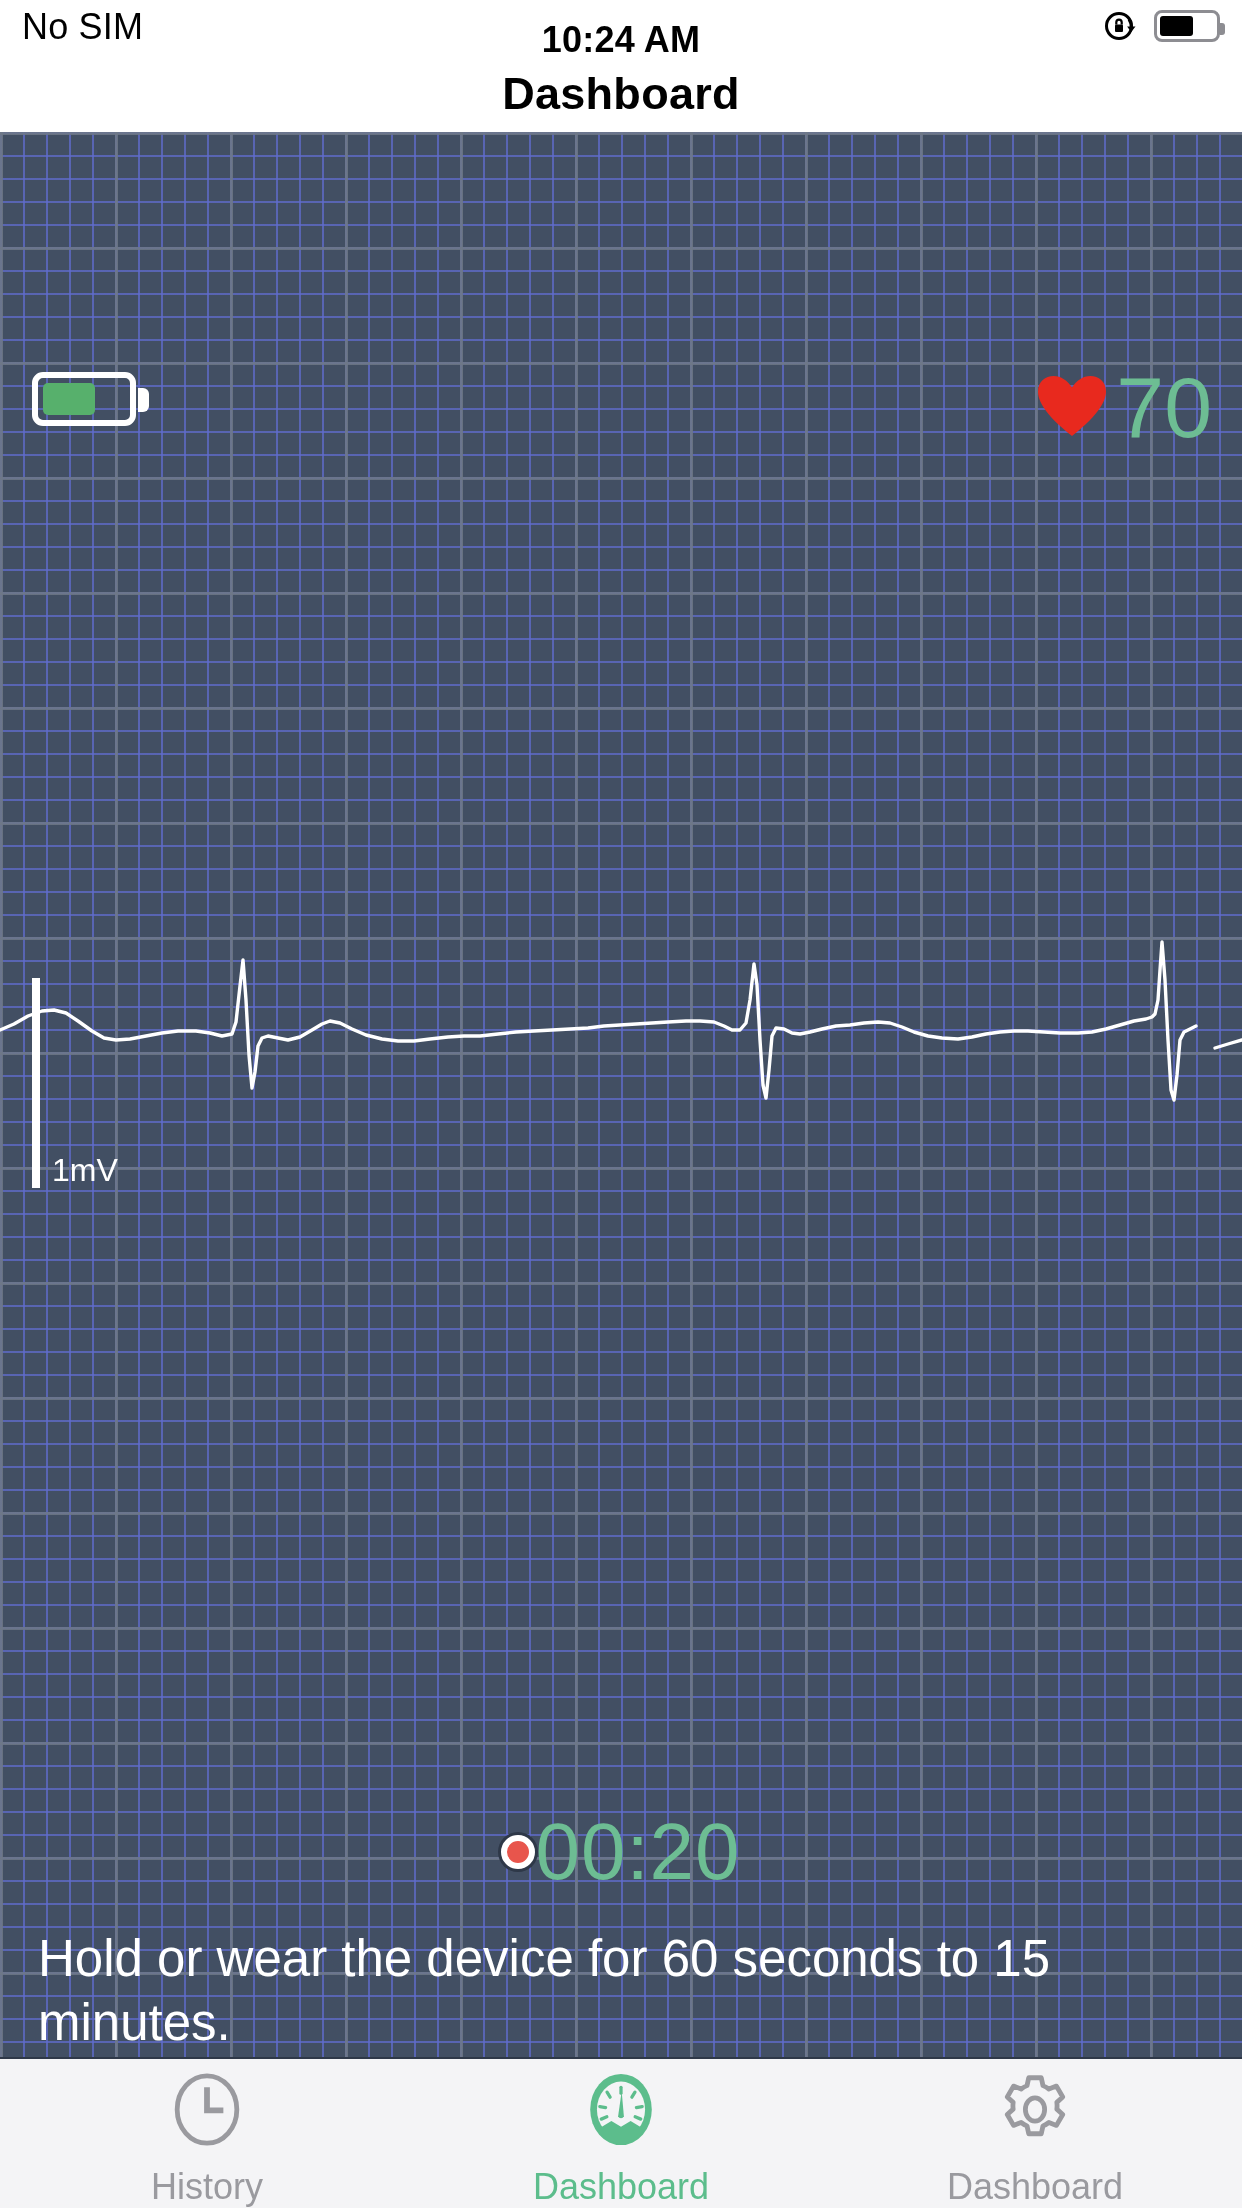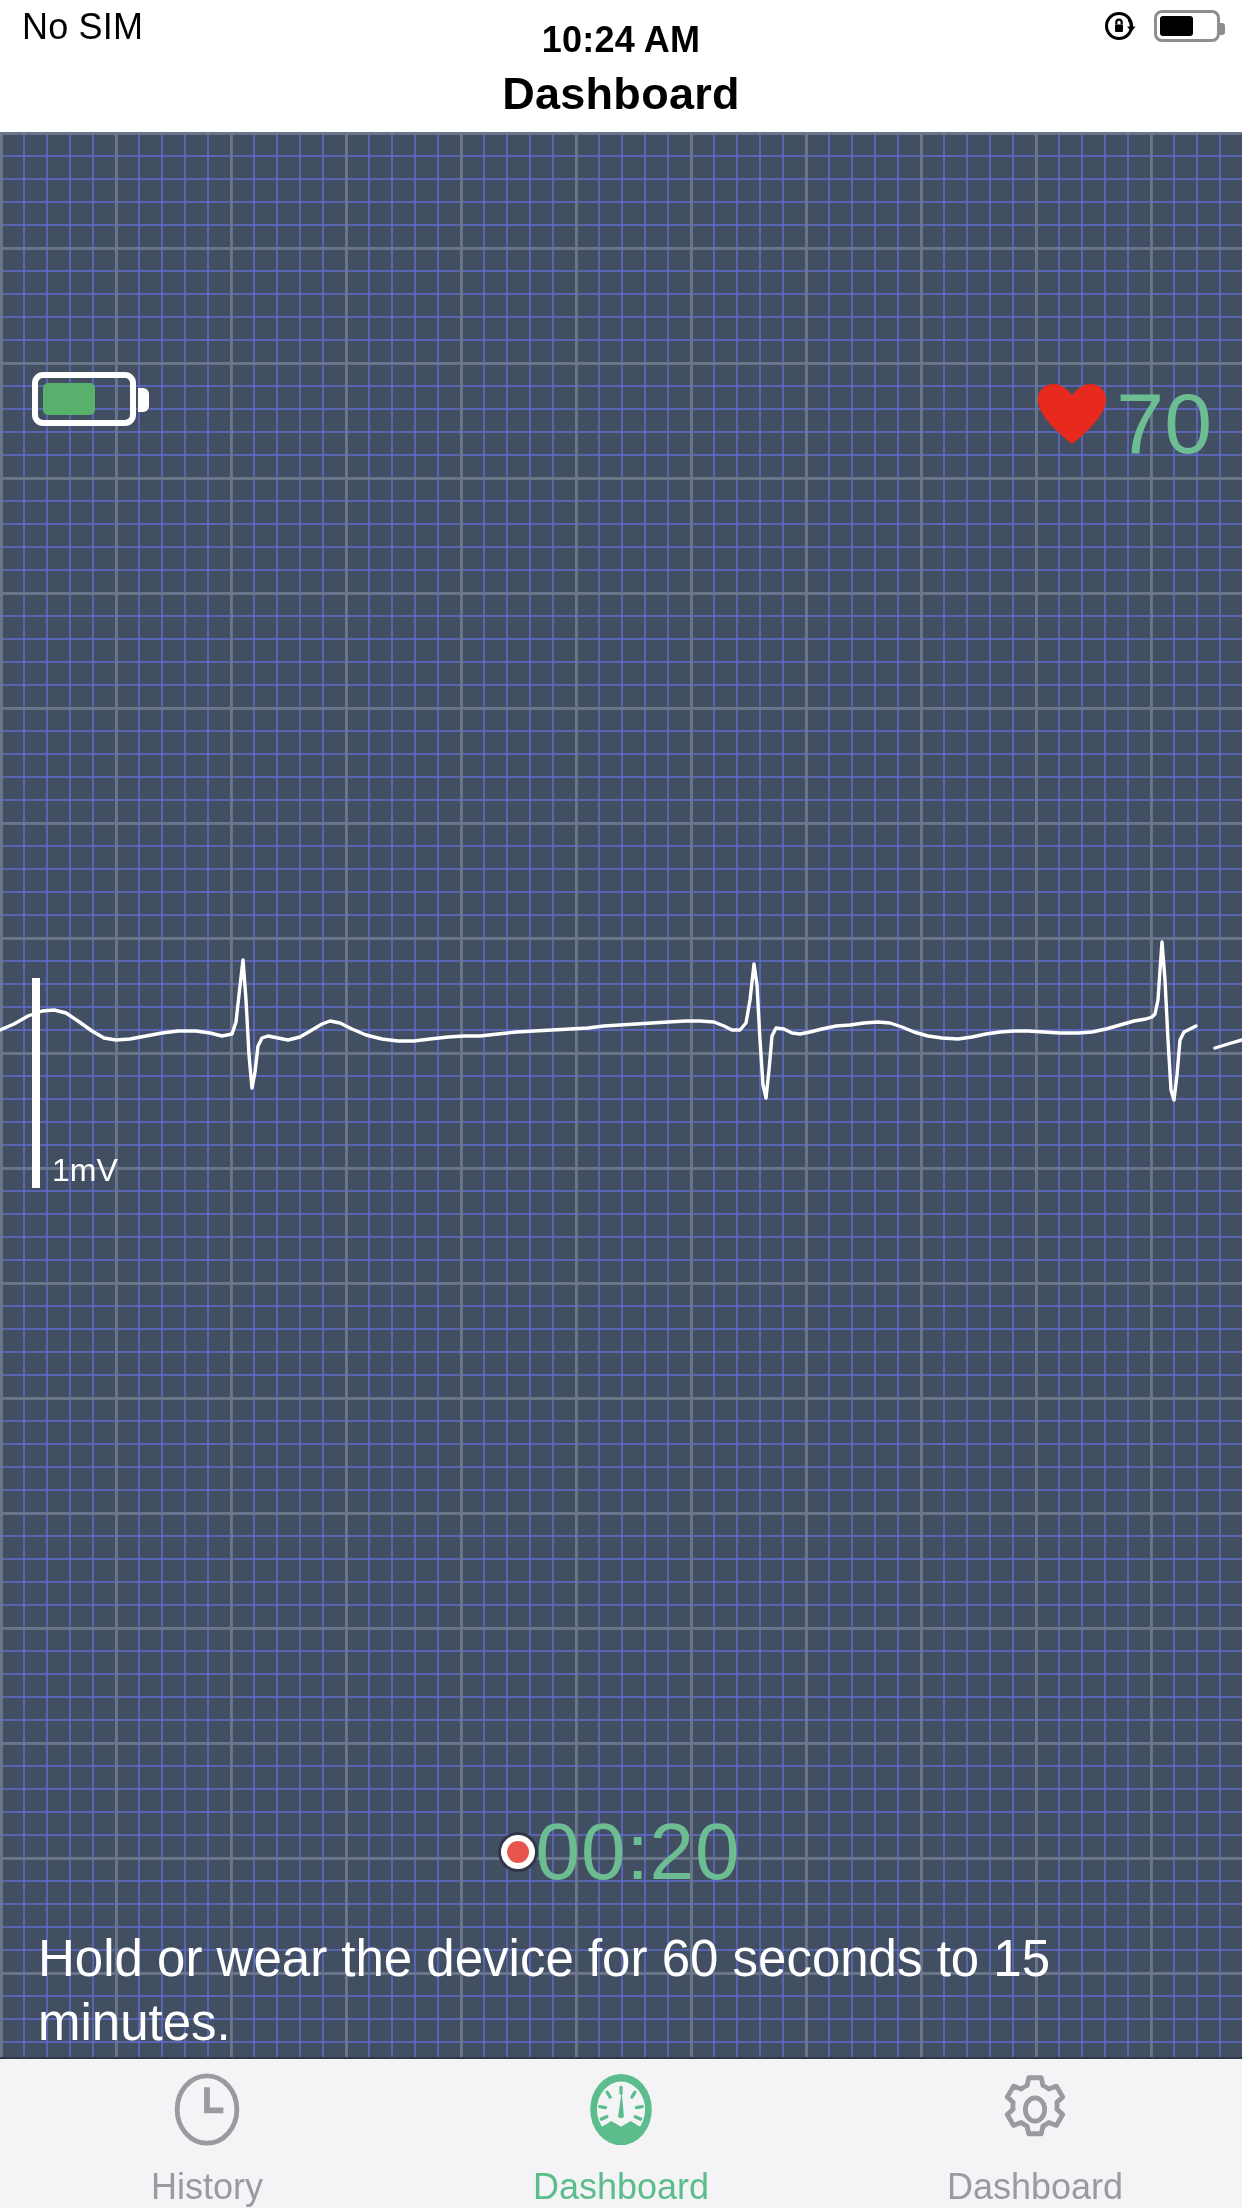--- a/index.html
+++ b/index.html
@@ -89,21 +89,21 @@
     position: absolute; right: -13px; top: 16px;
     width: 11px; height: 24px; border-radius: 0 6px 6px 0;
     background: #ffffff;
   }
 
   
   #heart-rate {
     position: absolute; right: 30px; top: 232px;
     display: flex; align-items: center; gap: 8px;
   }
-  #hr-value { font-size: 86px; color: #6dbd93; line-height: 1; font-weight: 400; margin-top: 16px; }
+  #hr-value { font-size: 86px; color: #6dbd93; line-height: 1; font-weight: 400; }
 
   
   #cal-bar {
     position: absolute; left: 32px; top: 846px;
     width: 8px; height: 210px; background: #ffffff;
   }
   #cal-label {
     position: absolute; left: 52px; top: 1022px;
     color: #ffffff; font-size: 32px; line-height: 1;
   }

